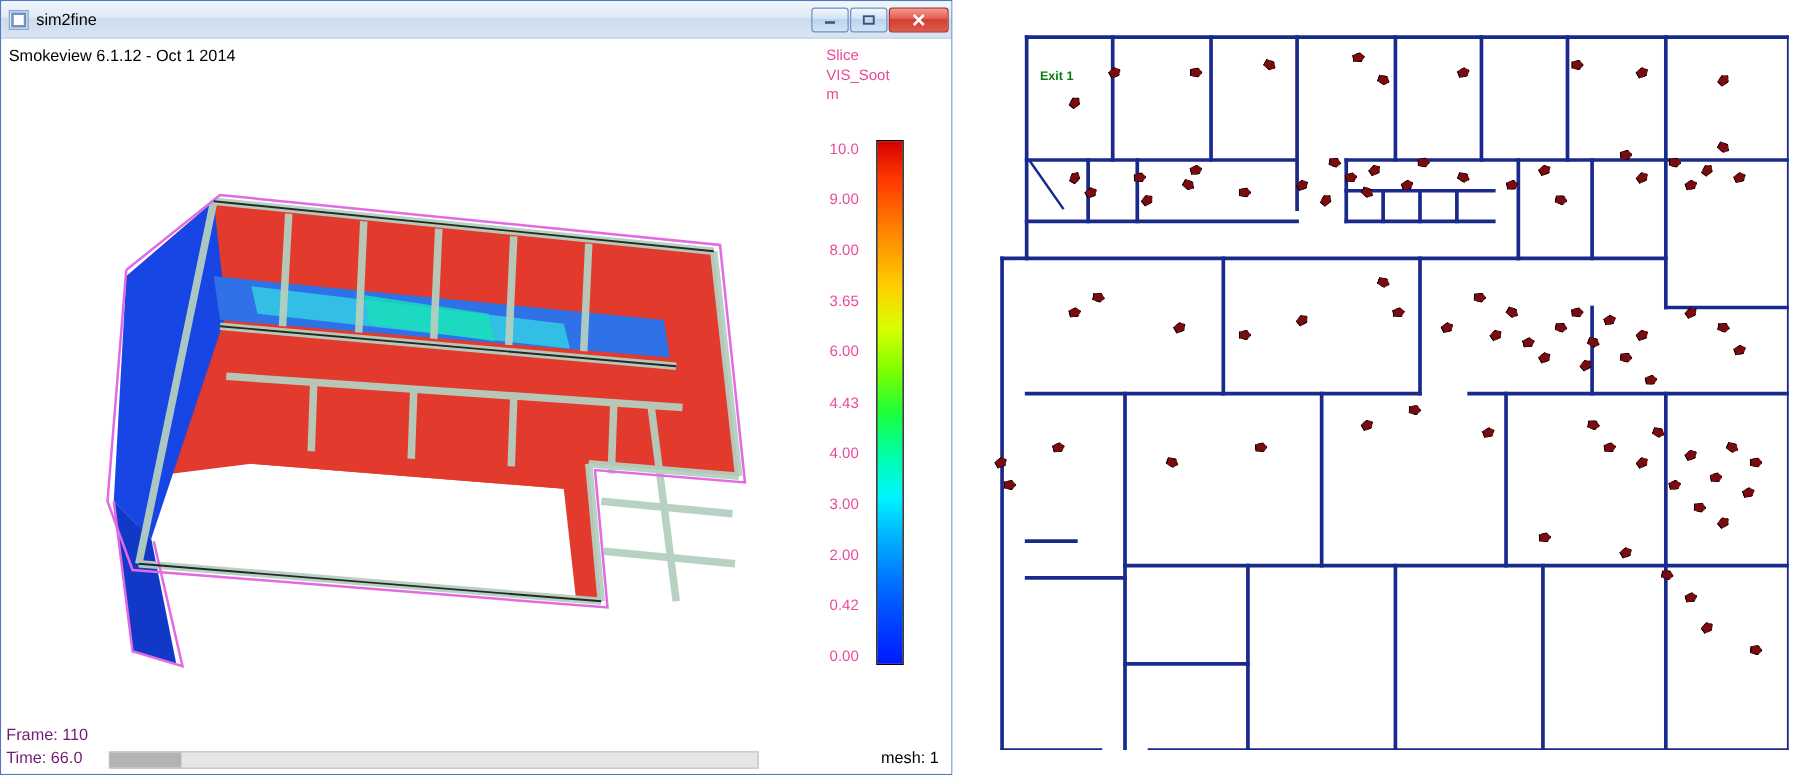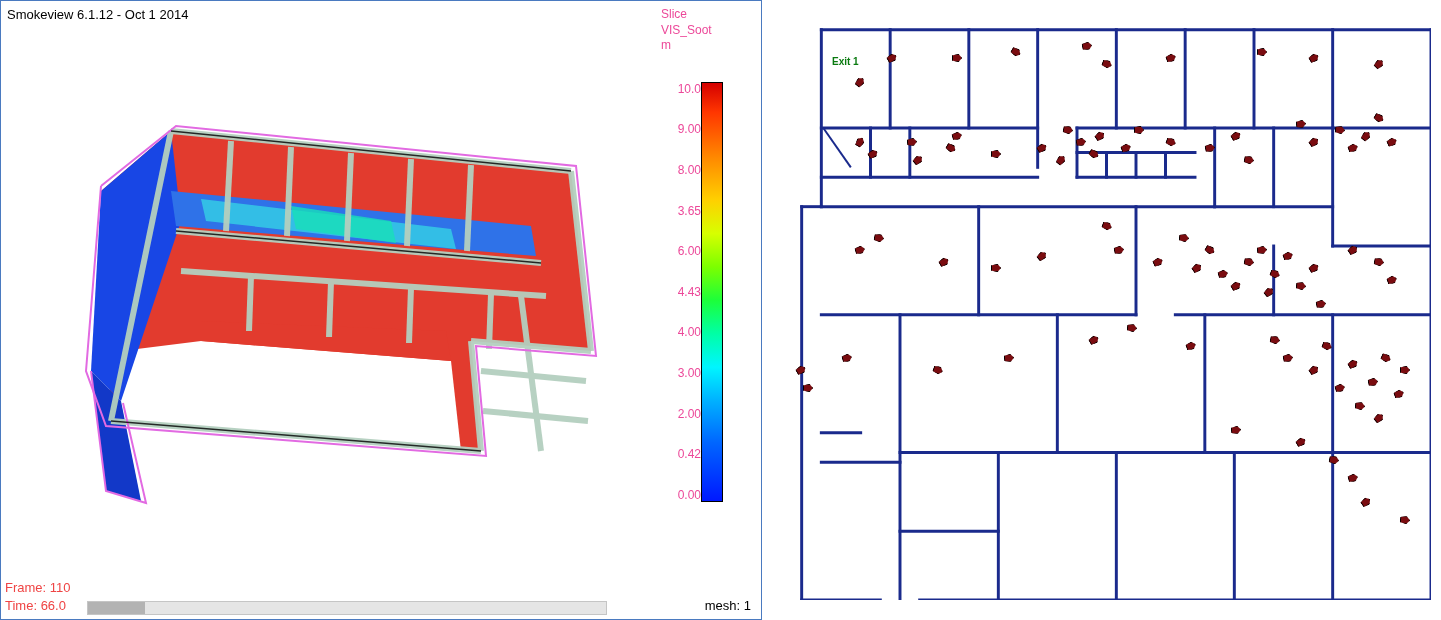--- a/index.html
+++ b/index.html
@@ -74,34 +74,34 @@
   .legend {
     position: absolute; top: 6px; right: 10px;
     text-align: left;
     font-size: 12px; color: #ec4899;
     width: 90px;
   }
   .legend .hdr { line-height: 1.3; margin-bottom: 4px; }
   .legend-body { display: flex; align-items: stretch; height: 420px; margin-top: 28px; }
   .ticks {
     display: flex; flex-direction: column; justify-content: space-between;
-    padding-right: 0; text-align: right; width: 40px;
+    padding-right: 14px; text-align: right; width: 40px;
     font-size: 12px;
   }
   .colorbar {
     width: 22px;
     background: linear-gradient(to bottom,
       #d40000 0%, #ff3600 7%, #ff8a00 18%, #ffd000 28%,
       #d7ff00 36%, #7cff00 44%, #1cff3a 52%, #00ffa6 60%,
       #00f5ff 68%, #00b1ff 76%, #0066ff 86%, #0018ff 100%);
     border: 1px solid #000;
   }
   .frame-info {
     position: absolute; left: 4px; bottom: 4px;
-    font-size: 13px; color: #ef4444; line-height: 1.4;
+    font-size: 13px; color: #701a75; line-height: 1.4;
   }
   .mesh-info {
     position: absolute; right: 10px; bottom: 6px;
     font-size: 13px; color: #000;
   }
   .progress {
     position: absolute; left: 86px; bottom: 4px;
     width: 520px; height: 14px;
     background: #e5e5e5;
     border: 1px solid #c5c5c5;
@@ -142,20 +142,42 @@
     position: absolute;
     font-size: 10px;
     color: #0a7a10;
     font-weight: bold;
   }
 </style>
 </head>
 <body>
 
 <div class="win">
+  <div class="titlebar">
+    <span class="app-icon"></span>
+    <span class="title">sim2fine</span>
+    <div class="winbtns">
+      <div class="winbtn">
+        <svg width="10" height="8">
+            <line x1="1" y1="6" x2="9" y2="6" stroke="#37547e" stroke-width="2"></line>
+          </svg>
+      </div>
+      <div class="winbtn">
+        <svg width="10" height="8">
+            <rect x="1" y="1" width="8" height="6" fill="none" stroke="#37547e" stroke-width="1.5"></rect>
+          </svg>
+      </div>
+      <div class="winbtn close">
+        <svg width="12" height="10">
+            <line x1="2" y1="1" x2="10" y2="9" stroke="#fff" stroke-width="2"></line>
+            <line x1="10" y1="1" x2="2" y2="9" stroke="#fff" stroke-width="2"></line>
+          </svg>
+      </div>
+    </div>
+  </div>
 
   <div class="client">
     <div class="version">Smokeview 6.1.12 - Oct  1 2014</div>
 
     <svg class="viz" viewBox="0 0 560 440">
 
       <g transform="translate(10,0)">
 
         <polygon points="120,60 520,100 540,280 420,270 430,380 60,350 50,120" fill="#e23b2e" stroke="none"></polygon>
 

